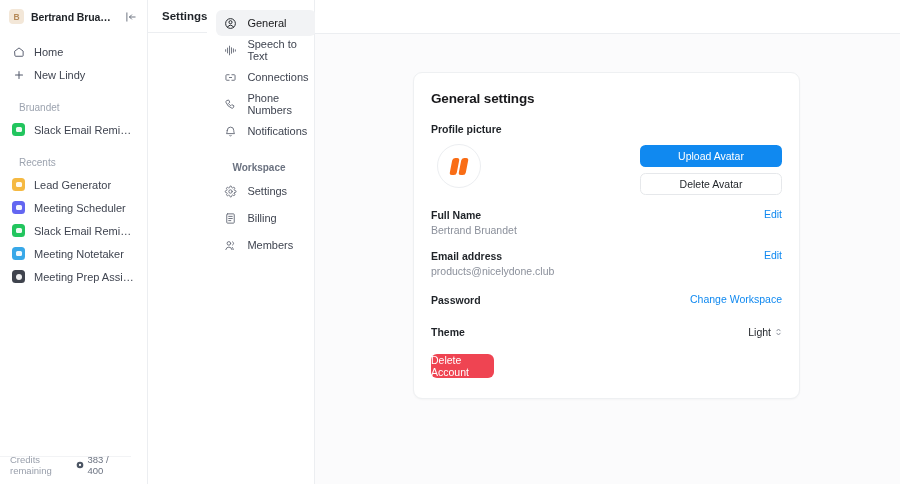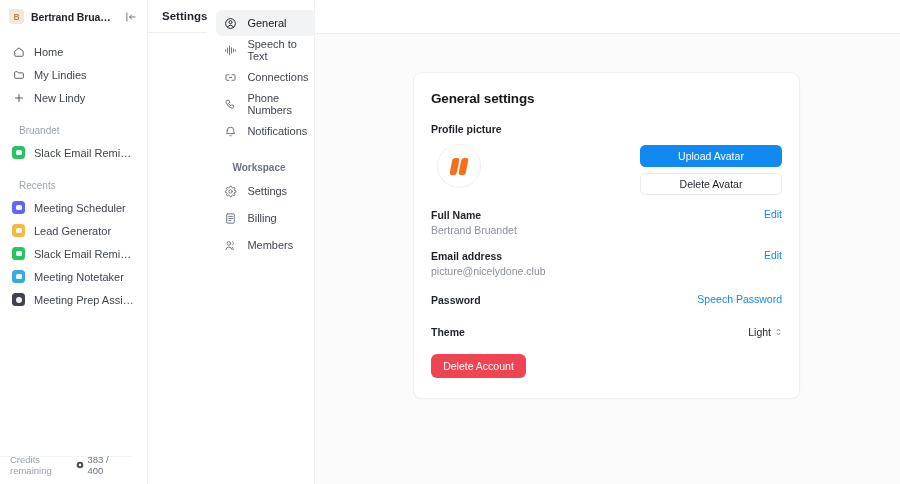--- a/index.html
+++ b/index.html
@@ -370,21 +370,21 @@
   }
   .chev {
     display: flex;
     flex-direction: column;
     gap: 1px;
     color: #8b909b;
   }
 
   .btn-danger {
     margin-top: 16px;
-    width: 95px;
+    width: 63px;
     height: 24px;
     background: #ef4452;
     color: #ffffff;
     border-radius: 6px;
     font-size: 10.5px;
     display: flex;
     align-items: center;
     justify-content: center;
     cursor: pointer;
     font-weight: 400;
@@ -415,28 +415,20 @@
 
       <div class="nav-item">
         <span class="nav-icon">
           <svg width="12" height="12" viewBox="0 0 16 16" fill="none" stroke="currentColor" stroke-width="1.25" stroke-linecap="round" stroke-linejoin="round">
             <path d="M2.5 6.8L8 2.6l5.5 4.2v6a.9.9 0 01-.9.9H3.4a.9.9 0 01-.9-.9z"></path>
           </svg>
         </span>
         <span>Home</span>
       </div>
 
-      <div class="nav-item">
-        <span class="nav-icon">
-          <svg width="12" height="12" viewBox="0 0 16 16" fill="none" stroke="currentColor" stroke-width="1.25" stroke-linecap="round" stroke-linejoin="round">
-            <path d="M2.2 4.6a1 1 0 011-1h2.6l1.3 1.5h5.7a1 1 0 011 1v5.3a1 1 0 01-1 1H3.2a1 1 0 01-1-1z"></path>
-          </svg>
-        </span>
-        <span>My Lindies</span>
-      </div>
 
       <div class="nav-item">
         <span class="nav-icon">
           <svg width="12" height="12" viewBox="0 0 16 16" fill="none" stroke="currentColor" stroke-width="1.35" stroke-linecap="round">
             <path d="M8 3.3v9.4M3.3 8h9.4"></path>
           </svg>
         </span>
         <span>New Lindy</span>
       </div>
 
@@ -445,30 +437,30 @@
       <div class="app-item">
         <span class="app-icon" style="background:#22c55e">
             <span class="glyph"></span>
           </span>
         <span class="app-item-label">Slack Email Reminder</span>
       </div>
 
       <div class="section-label">Recents</div>
 
       <div class="app-item">
+        <span class="app-icon" style="background:#f5b942">
+            <span class="glyph"></span>
+          </span>
+        <span class="app-item-label">Lead Generator</span>
+      </div>
+      <div class="app-item">
         <span class="app-icon" style="background:#6366f1">
             <span class="glyph"></span>
           </span>
         <span class="app-item-label">Meeting Scheduler</span>
-      </div>
-      <div class="app-item">
-        <span class="app-icon" style="background:#f5b942">
-            <span class="glyph"></span>
-          </span>
-        <span class="app-item-label">Lead Generator</span>
       </div>
       <div class="app-item">
         <span class="app-icon" style="background:#22c55e">
             <span class="glyph"></span>
           </span>
         <span class="app-item-label">Slack Email Reminder</span>
       </div>
       <div class="app-item">
         <span class="app-icon" style="background:#38a8e8">
             <span class="glyph"></span>
@@ -617,28 +609,28 @@
           <div class="row-left">
             <span class="field-label">Full Name</span>
             <span class="row-value">Bertrand Bruandet</span>
           </div>
           <span class="link">Edit</span>
         </div>
 
         <div class="row">
           <div class="row-left">
             <span class="field-label">Email address</span>
-            <span class="row-value">picture@nicelydone.club</span>
+            <span class="row-value">products@nicelydone.club</span>
           </div>
           <span class="link">Edit</span>
         </div>
 
         <div class="row pw">
           <span class="field-label">Password</span>
-          <span class="link">Speech Password</span>
+          <span class="link">Change Workspace</span>
         </div>
 
         <div class="row theme">
           <span class="field-label">Theme</span>
           <span class="select">
             <span>Light</span>
             <span class="chev">
               <svg width="7" height="10" viewBox="0 0 8 12" fill="none" stroke="currentColor" stroke-width="1.2" stroke-linecap="round" stroke-linejoin="round">
                 <path d="M2 4.6L4 2.4l2 2.2"></path>
                   <path d="M2 7.4L4 9.6l2-2.2"></path>

